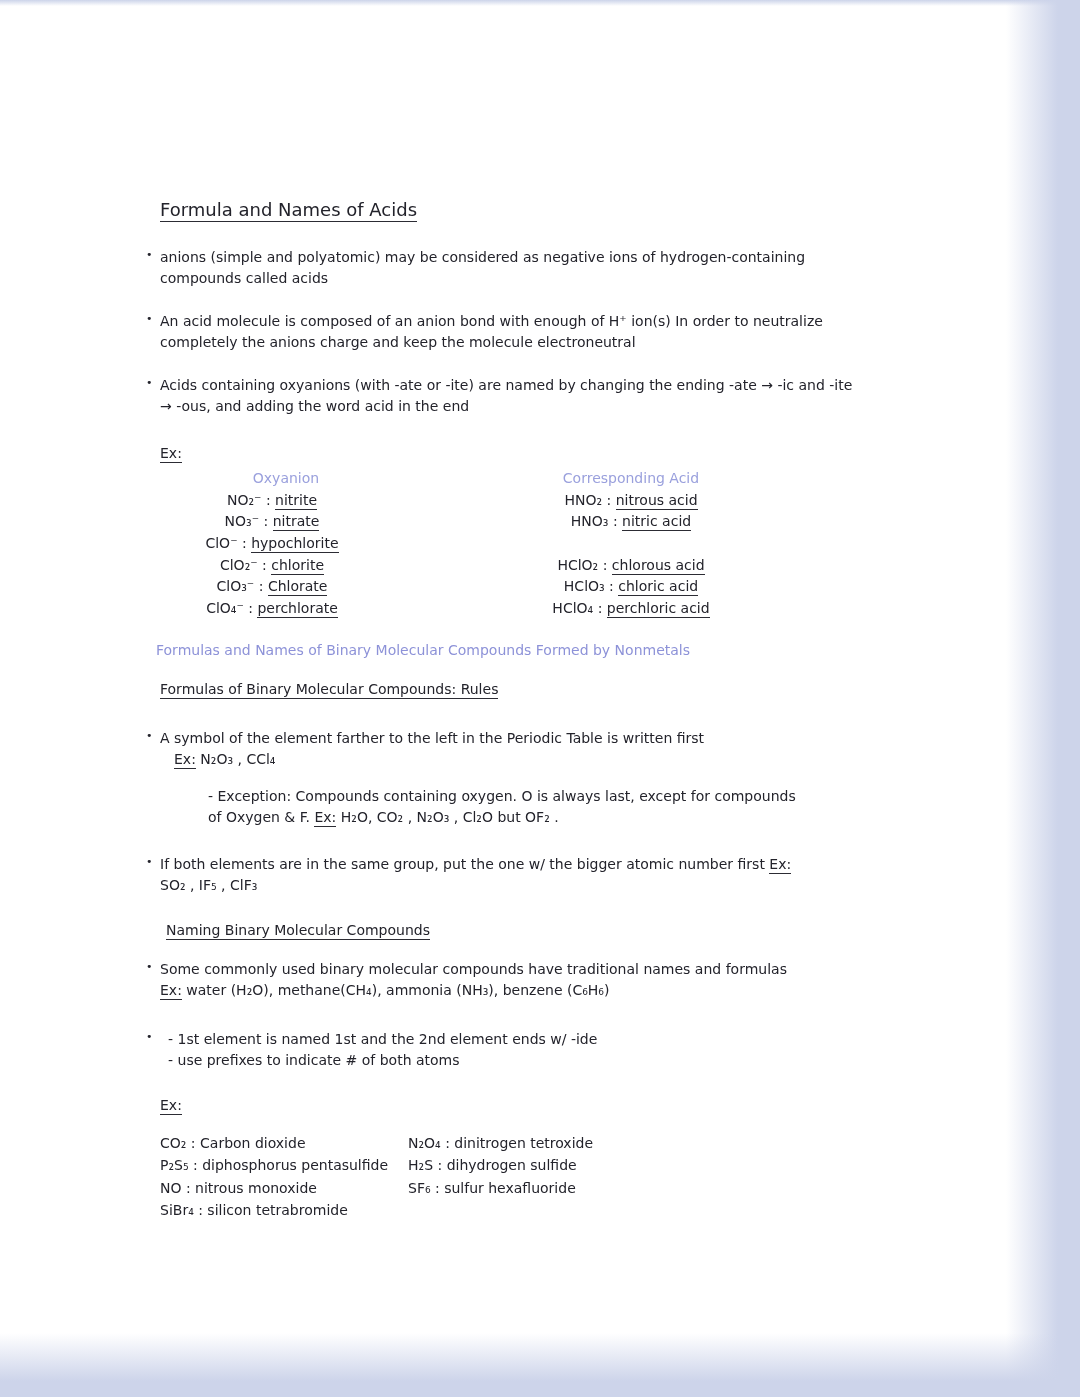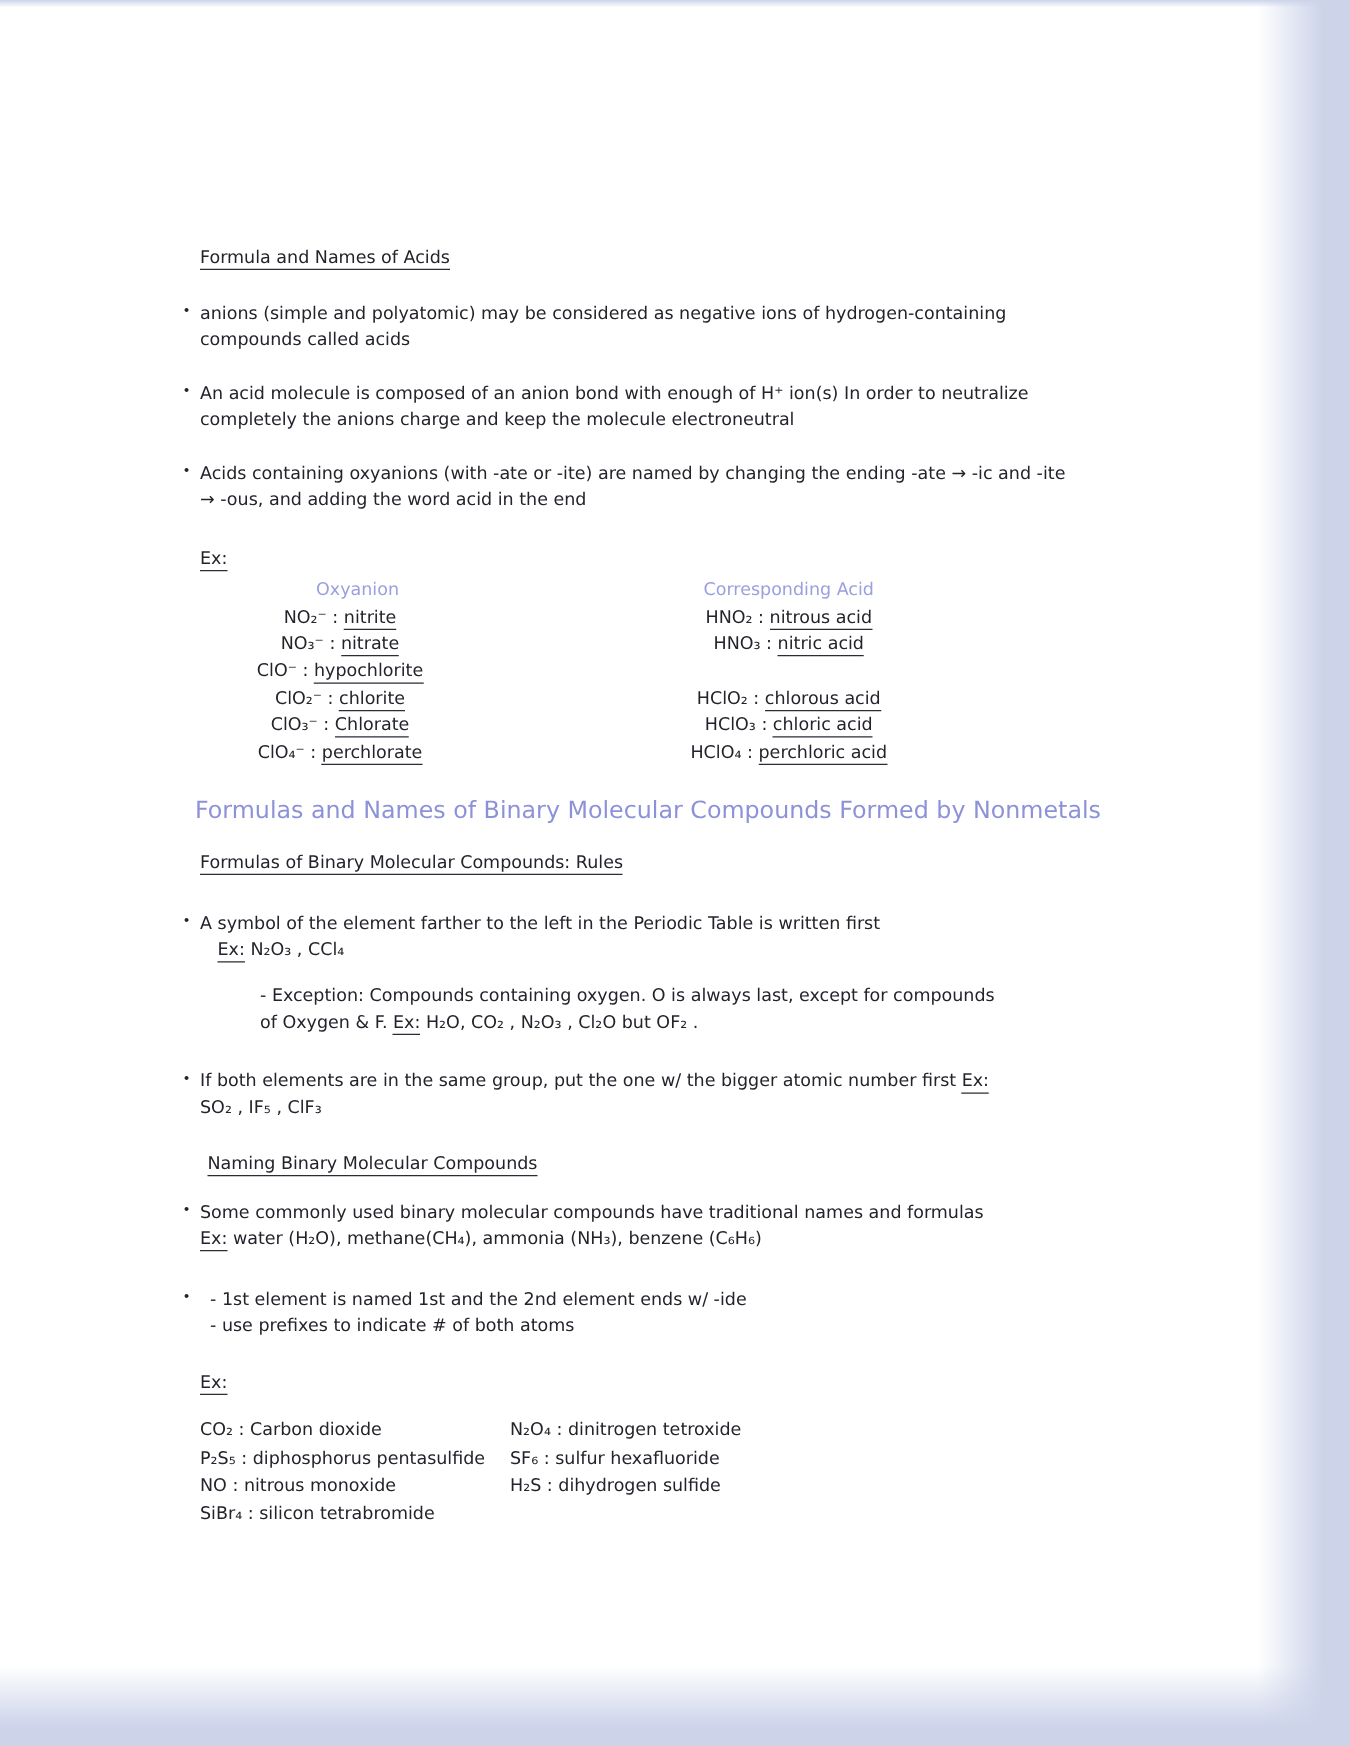--- a/index.html
+++ b/index.html
@@ -20,34 +20,34 @@
                  background: linear-gradient(90deg, rgba(204,212,234,0), #cdd4ea 70%); }
   .edge-bottom { position:absolute; bottom:0; left:0; width:100%; height:64px;
                  background: linear-gradient(180deg, rgba(204,212,234,0), #cdd4ea 75%); }
 
   .content { position: absolute; left: 160px; top: 196px; width: 730px; }
 
   .u  { border-bottom: 1.4px solid #2c2c34; padding-bottom: 1px; }
   .purple   { color: #8d92d8; }
   .tpurple  { color: #9aa0dd; }
 
-  .h-title  { margin-bottom: 24px; font-size: 14px; }
+  .h-title  { margin-bottom: 24px; font-size: 18px; }
   .bullet   { position: relative; margin-bottom: 22px; max-width: 706px; }
   .bullet .dot { position: absolute; left: -14px; top: 0; font-size: 11px; }
   .sub-indent  { margin-left: 14px; }
 
   .ex-label-line { margin: 6px 0 4px 0; }
 
   .acid-table { margin-bottom: 20px; text-align: center; }
   .trow  { display: flex; line-height: 1.55; }
   .c1    { width: 212px; padding-left: 12px; box-sizing: border-box; }
   .thead .c1 { padding-left: 40px; }
   .c2    { flex: 1; }
 
-  .h-purple { font-size: 19px; margin: 0 0 18px -4px; }
+  .h-purple { font-size: 14px; margin: 0 0 18px -4px; }
   .h-rules  { margin-bottom: 28px; }
   .h-naming { margin: 2px 0 18px 6px; }
 
   .rule-block     { margin-bottom: 16px; }
   .exception      { margin: 0 0 26px 48px; max-width: 600px; }
   .naming-b1      { margin-bottom: 28px; }
   .naming-sub     { margin-left: 8px; }
   .naming-block   { margin-bottom: 24px; }
   .final-ex       { margin: 14px 0 16px 0; }
 
@@ -173,19 +173,19 @@
 
     <div class="compound-cols">
       <div class="compound-col-left">
         <div>CO₂ : Carbon dioxide</div>
         <div>P₂S₅ : diphosphorus pentasulfide</div>
         <div>NO : nitrous monoxide</div>
         <div>SiBr₄ : silicon tetrabromide</div>
       </div>
       <div class="compound-col-right">
         <div>N₂O₄ : dinitrogen tetroxide</div>
+        <div>H₂S : dihydrogen sulfide</div>
         <div>SF₆ : sulfur hexafluoride</div>
-        <div>H₂S : dihydrogen sulfide</div>
       </div>
     </div>
 
   </div>
 </div>
 
 </body></html>

